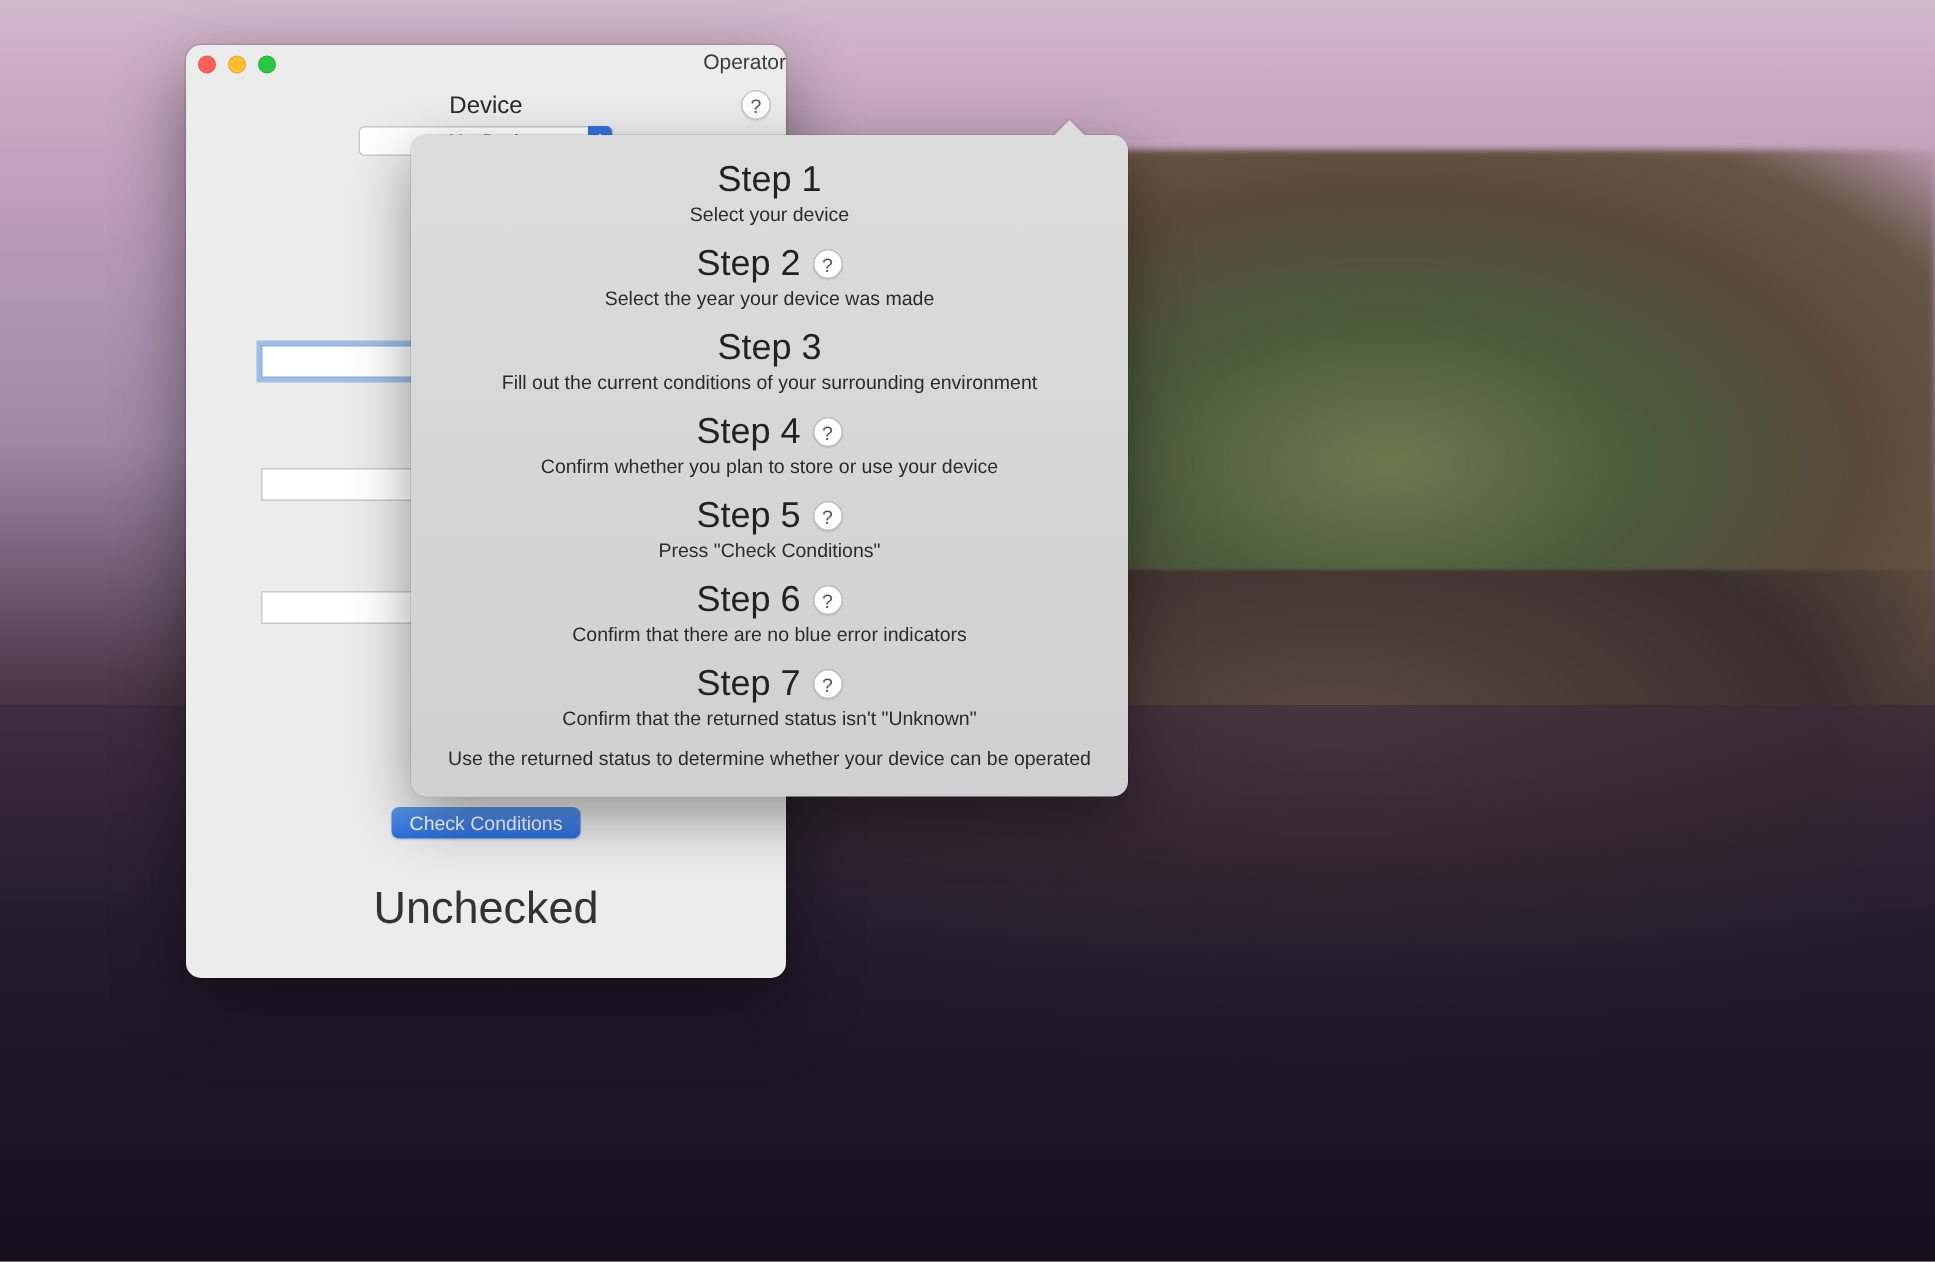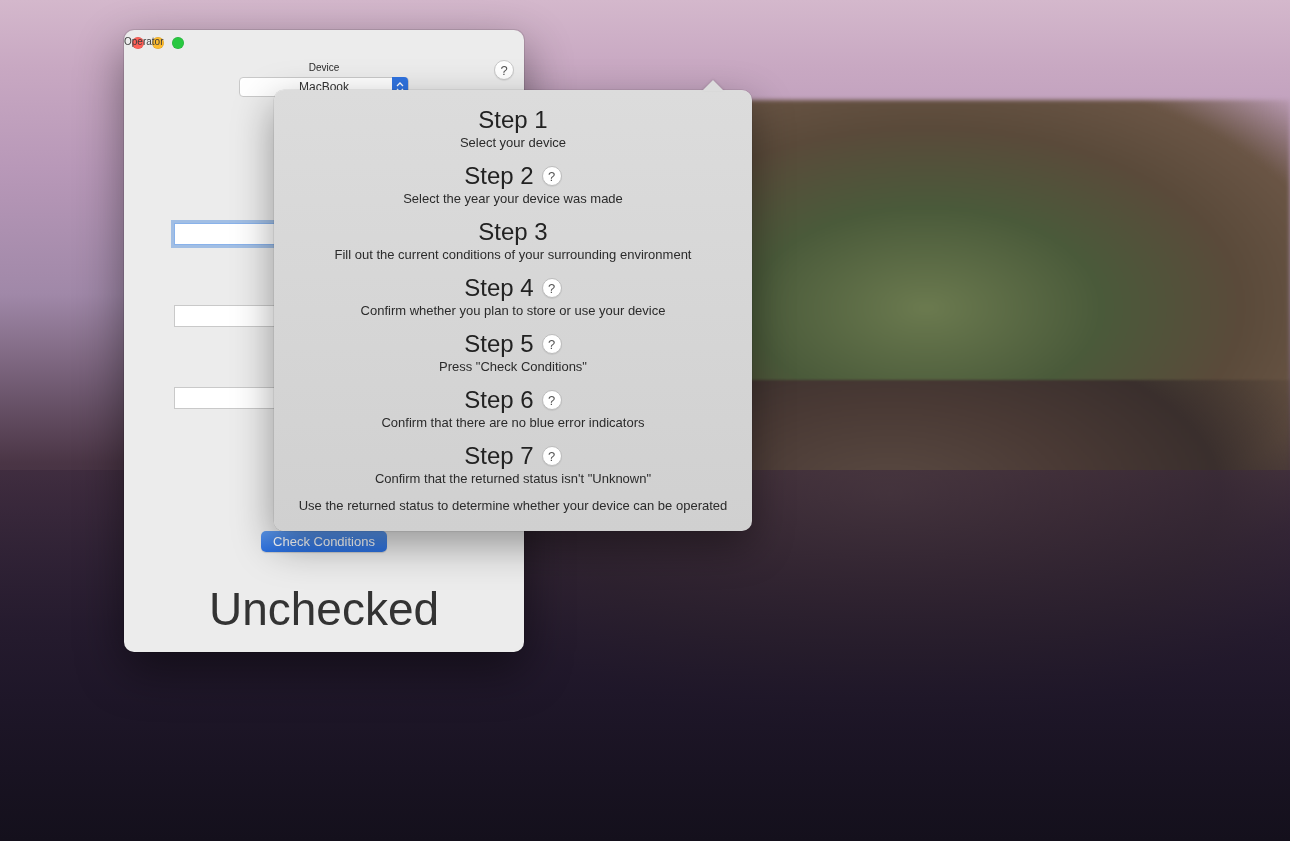--- a/index.html
+++ b/index.html
@@ -60,32 +60,32 @@
       position: relative;
     }
     .traffic { display: flex; gap: 8px; margin-top: 4px; }
     .dot { width: 12px; height: 12px; border-radius: 50%; }
     .dot.red { background: #ff5f57; box-shadow: inset 0 0 0 0.5px rgba(0,0,0,0.15); }
     .dot.yellow { background: #febc2e; box-shadow: inset 0 0 0 0.5px rgba(0,0,0,0.15); }
     .dot.green { background: #28c840; box-shadow: inset 0 0 0 0.5px rgba(0,0,0,0.15); }
     .title-text {
       position: absolute;
       left: 0; right: 0;
-      text-align: left;
-      font-size: 10px;
+      text-align: right;
+      font-size: 14px;
       color: #3c3c3c;
       margin-top: 0;
       pointer-events: none;
     }
     .body {
       padding: 8px 14px 14px;
       position: relative;
     }
     .label {
-      font-size: 10px;
+      font-size: 16px;
       text-align: center;
       margin-top: 2px;
       color: #2a2a2a;
     }
     .dropdown {
       margin: 4px auto 0;
       width: 170px;
       height: 20px;
       background: #fff;
       border: 1px solid #c9c9c9;
@@ -146,21 +146,21 @@
       padding: 3px 12px;
       font-size: 13px;
       color: #fff;
       background: linear-gradient(180deg, #5a96eb, #2a6fe0);
       border: none;
       border-radius: 5px;
       box-shadow: 0 1px 1px rgba(0,0,0,0.15);
     }
     .status {
       text-align: center;
-      font-size: 46px;
+      font-size: 30px;
       font-weight: 200;
       letter-spacing: 0px;
       color: #333;
       margin-top: 30px;
     }
 
     
     .popover {
       position: absolute;
       top: 90px;

